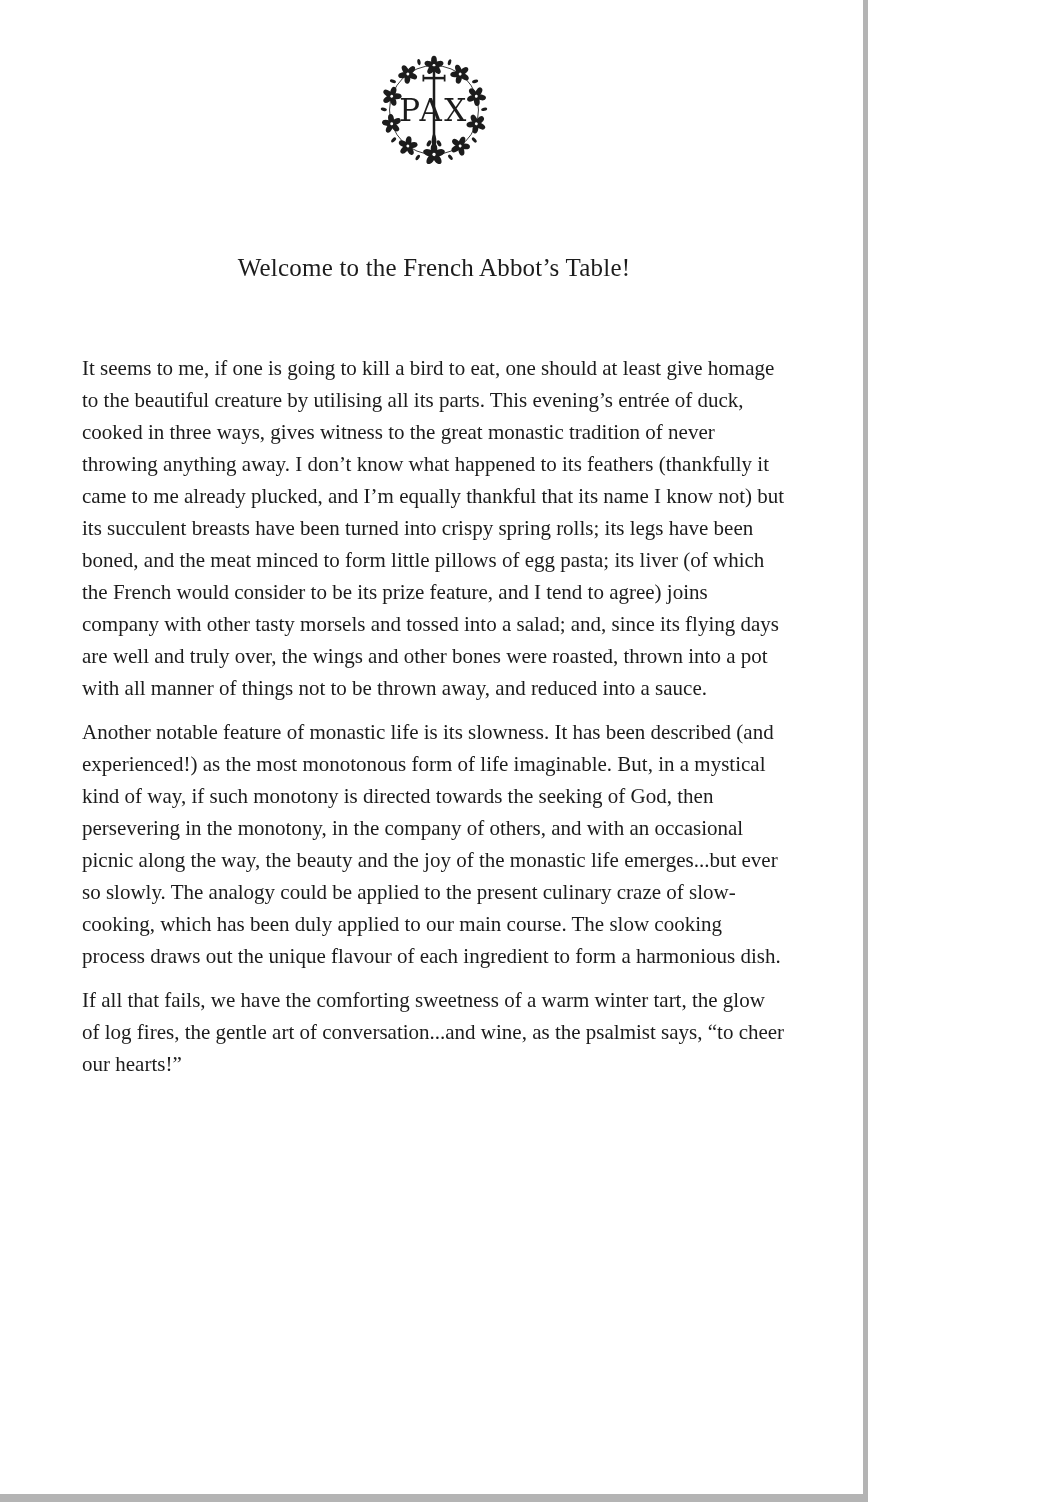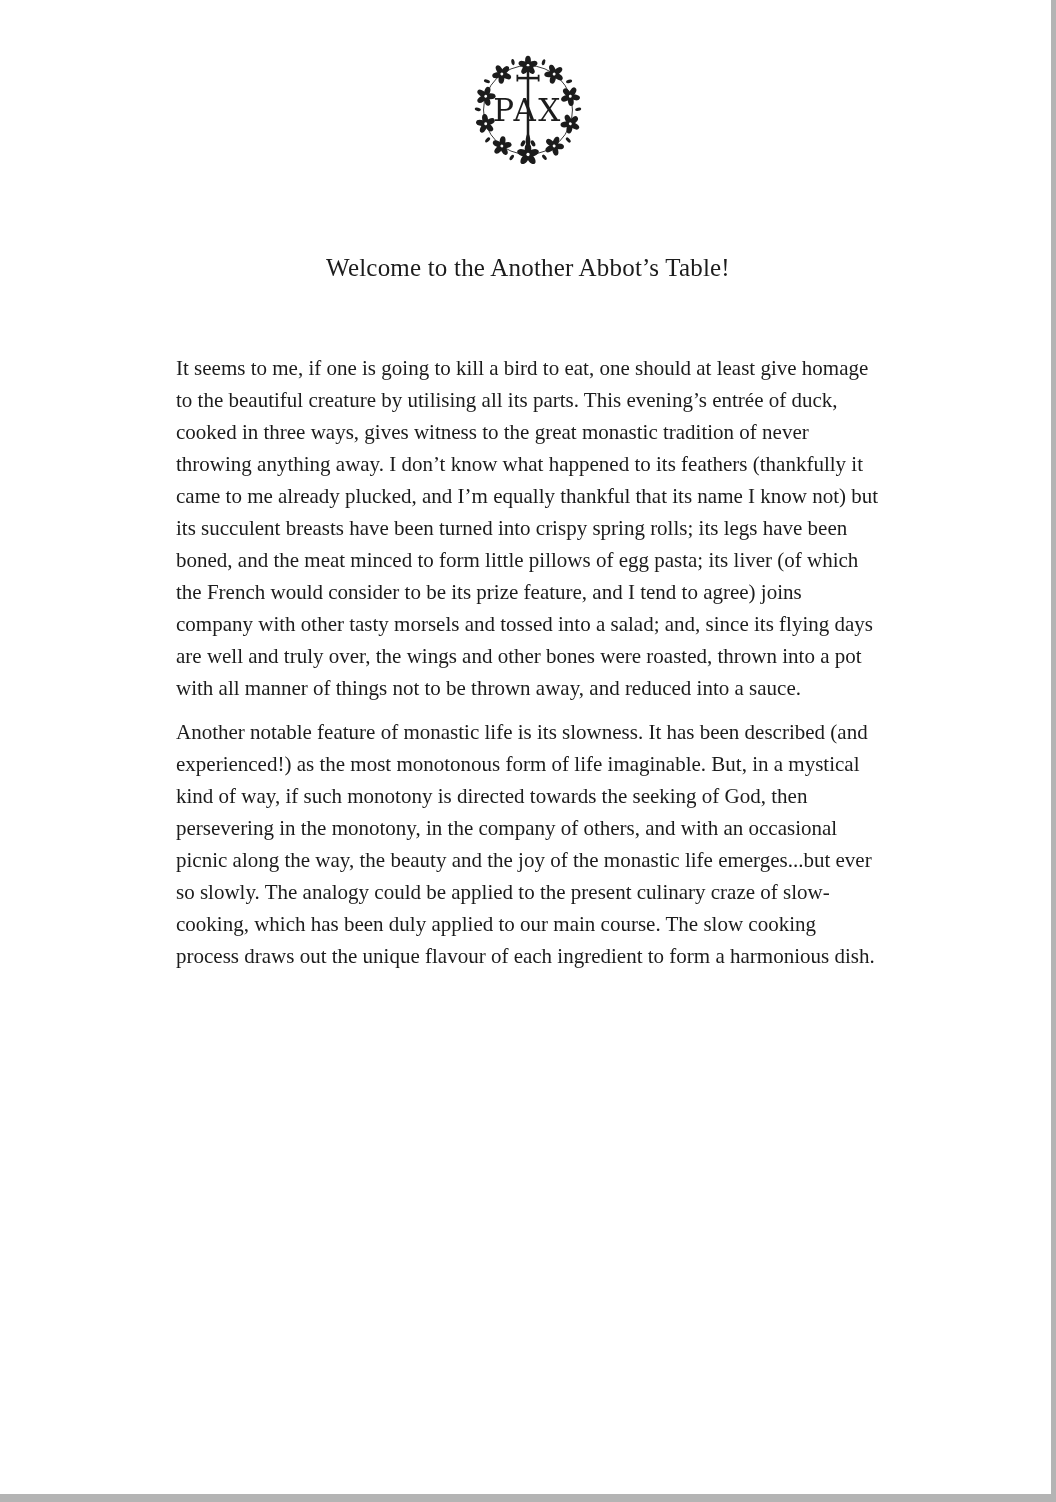--- a/index.html
+++ b/index.html
@@ -12,21 +12,21 @@
   body {
     width: 1056px;
     height: 1502px;
     background: var(--paper);
     font-family: "Liberation Serif", "DejaVu Serif", serif;
     color: var(--ink);
     overflow: hidden;
   }
   .page {
     position: relative;
-    width: 1056px;
+    width: 868px;
     height: 1502px;
     background: var(--paper);
     padding-top: 52px;
   }
   .edge-right {
     position: absolute;
     top: 0; right: 0;
     width: 5px; height: 100%;
     background: var(--edge);
   }
@@ -119,22 +119,23 @@
 
     <g fill="#1c1c1c">
       <path d="M60 83 C56.5 89 57 96 60 100 C63 96 63.5 89 60 83 Z"></path>
       <ellipse cx="54.8" cy="94.5" rx="2" ry="3.4" transform="rotate(28 54.8 94.5)"></ellipse>
       <ellipse cx="65.2" cy="94.5" rx="2" ry="3.4" transform="rotate(-28 65.2 94.5)"></ellipse>
     </g>
 
     <text x="60" y="71" text-anchor="middle" font-family="'DejaVu Serif', serif" font-size="32" letter-spacing="2.5" fill="#1c1c1c">PAX</text>
   </svg>
 
-  <h1 class="title">Welcome to the Another Abbot’s Table!</h1>
+  <h1 class="title">Welcome to the French Abbot’s Table!</h1>
 
   <div class="content">
     <p>It seems to me, if one is going to kill a bird to eat, one should at least give homage to the beautiful creature by utilising all its parts. This evening’s entrée of duck, cooked in three ways, gives witness to the great monastic tradition of never throwing anything away. I don’t know what happened to its feathers (thankfully it came to me already plucked, and I’m equally thankful that its name I know not) but its succulent breasts have been turned into crispy spring rolls; its legs have been boned, and the meat minced to form little pillows of egg pasta; its liver (of which the French would consider to be its prize feature, and I tend to agree) joins company with other tasty morsels and tossed into a salad; and, since its flying days are well and truly over, the wings and other bones were roasted, thrown into a pot with all manner of things not to be thrown away, and reduced into a sauce.</p>
     <p>Another notable feature of monastic life is its slowness. It has been described (and experienced!) as the most monotonous form of life imaginable. But, in a mystical kind of way, if such monotony is directed towards the seeking of God, then persevering in the monotony, in the company of others, and with an occasional picnic along the way, the beauty and the joy of the monastic life emerges...but ever so slowly. The analogy could be applied to the present culinary craze of slow-cooking, which has been duly applied to our main course. The slow cooking process draws out the unique flavour of each ingredient to form a harmonious dish.</p>
+    <p>If all that fails, we have the comforting sweetness of a warm winter tart, the glow of log fires, the gentle art of conversation...and wine, as the psalmist says, “to cheer our hearts!”</p>
   </div>
 
   <div class="edge-right"></div>
   <div class="edge-bottom"></div>
 </div>
 
 </body></html>

